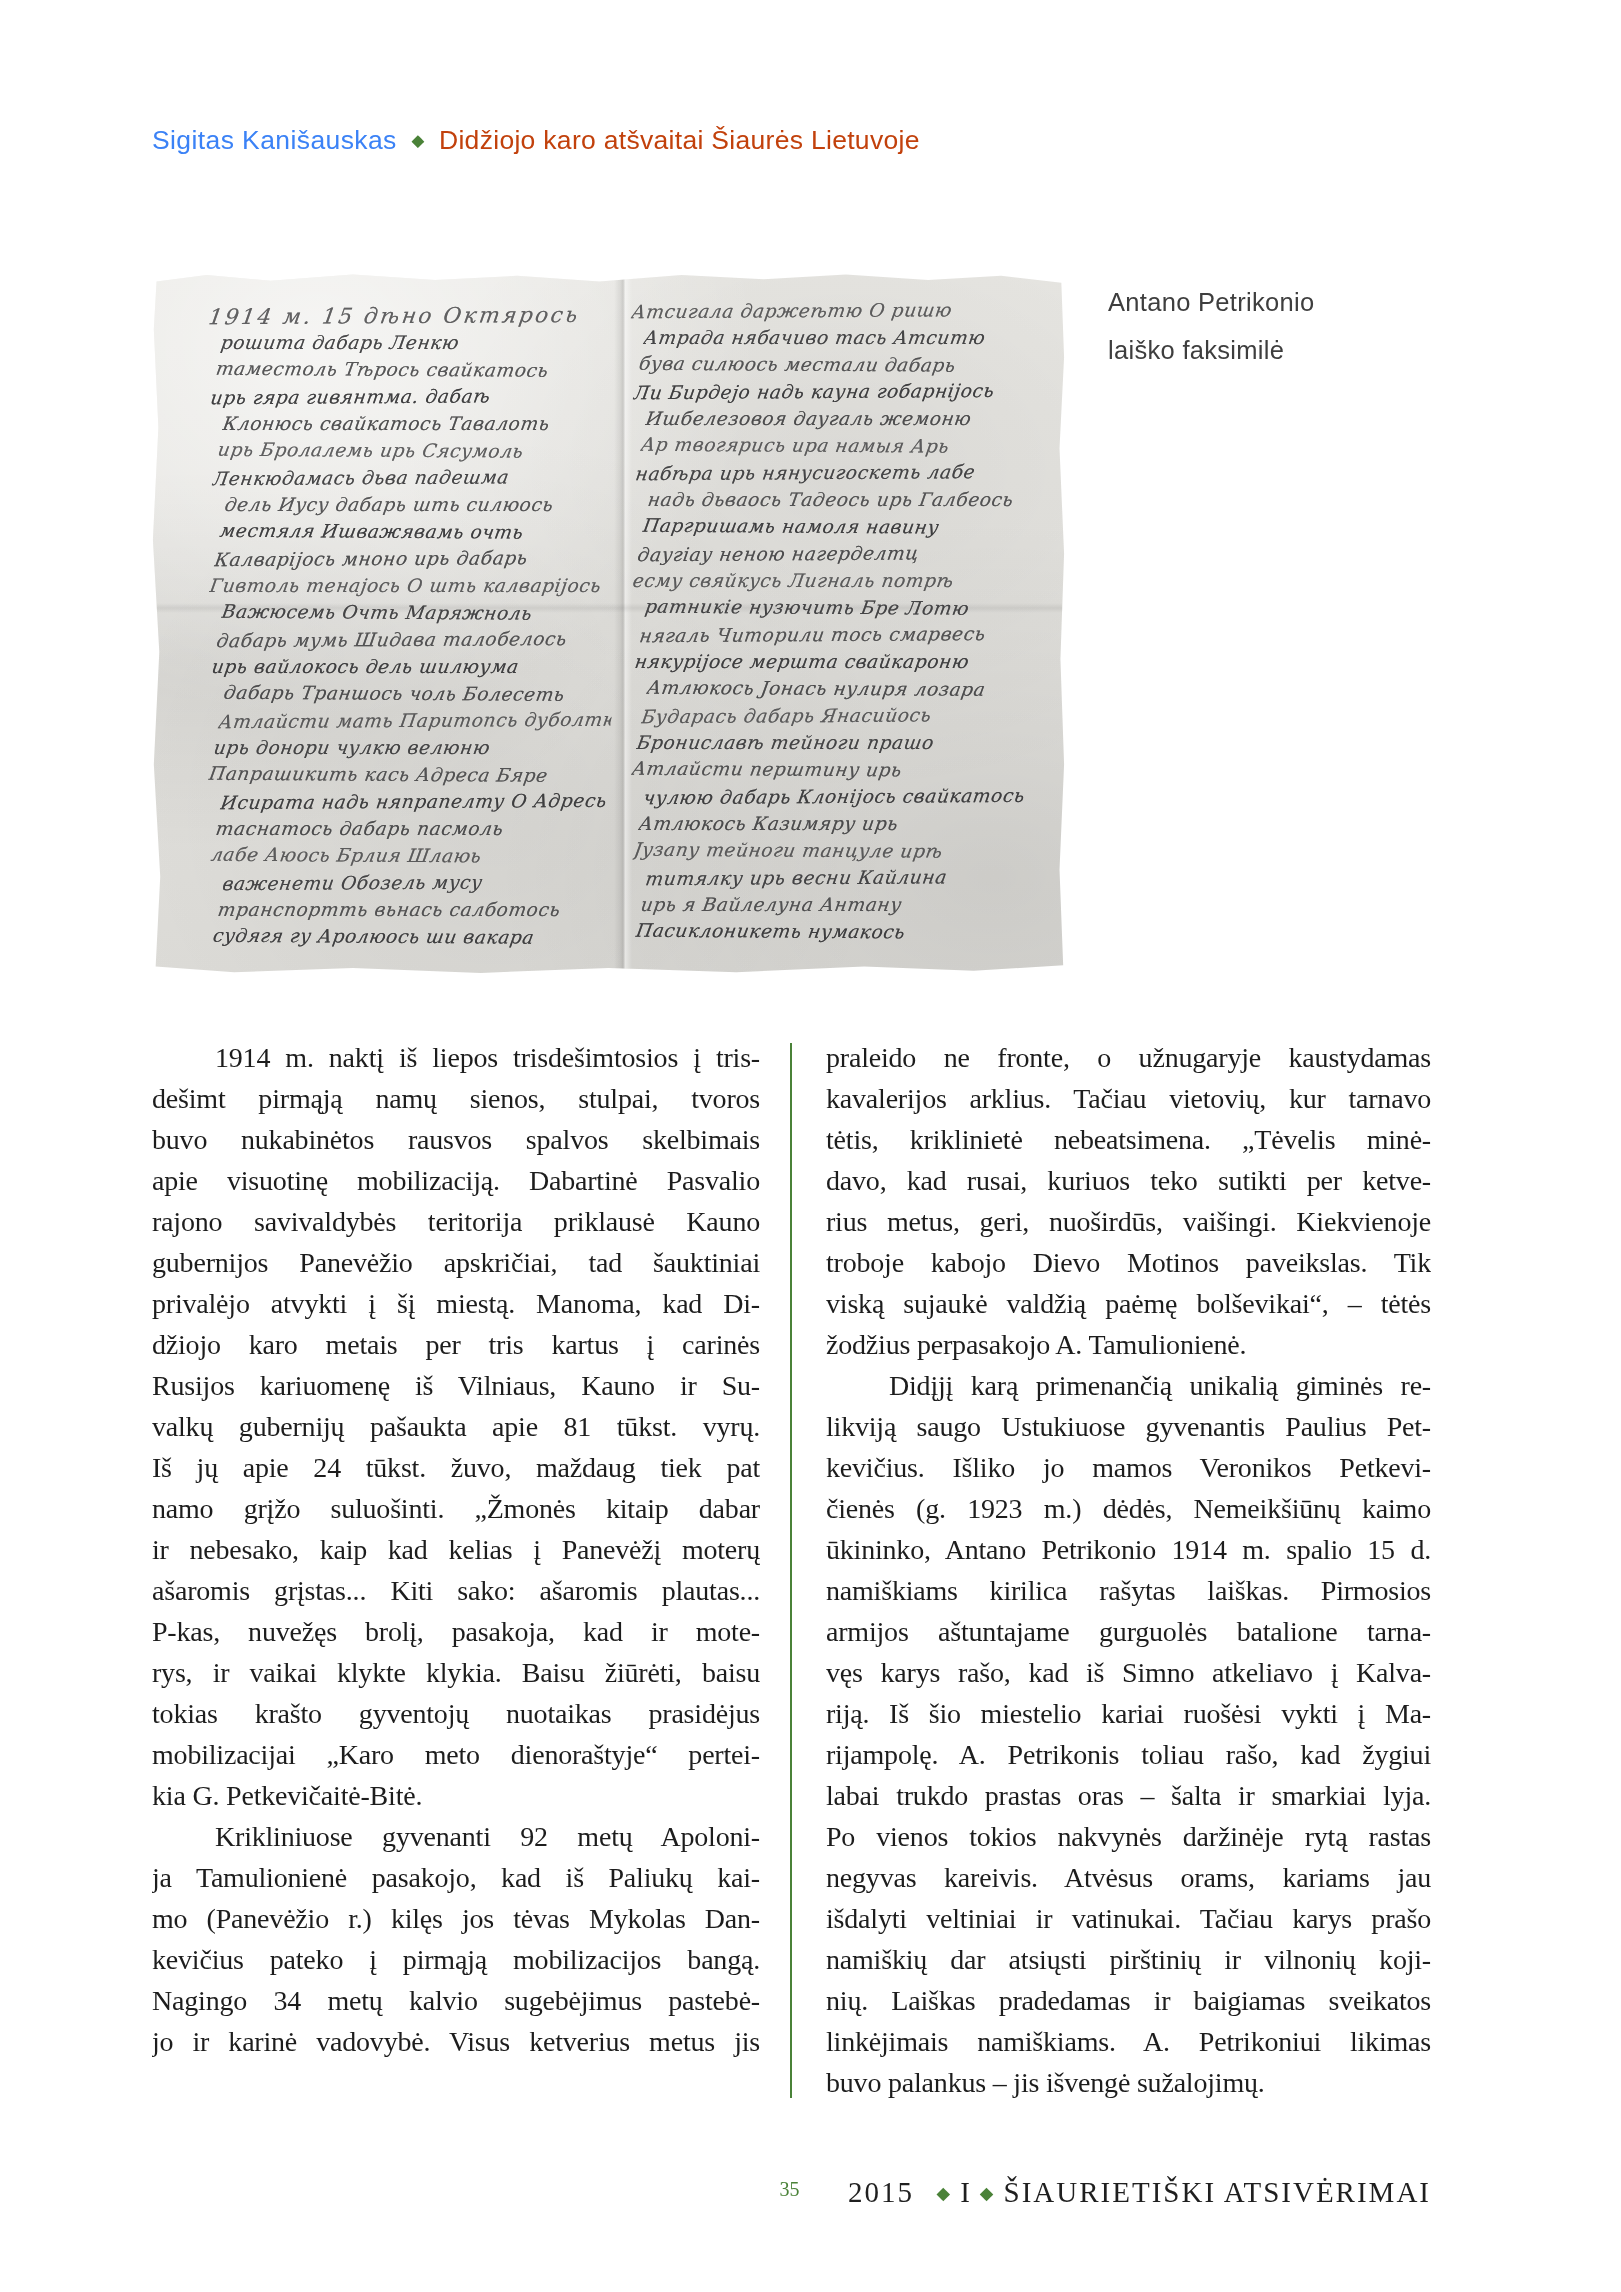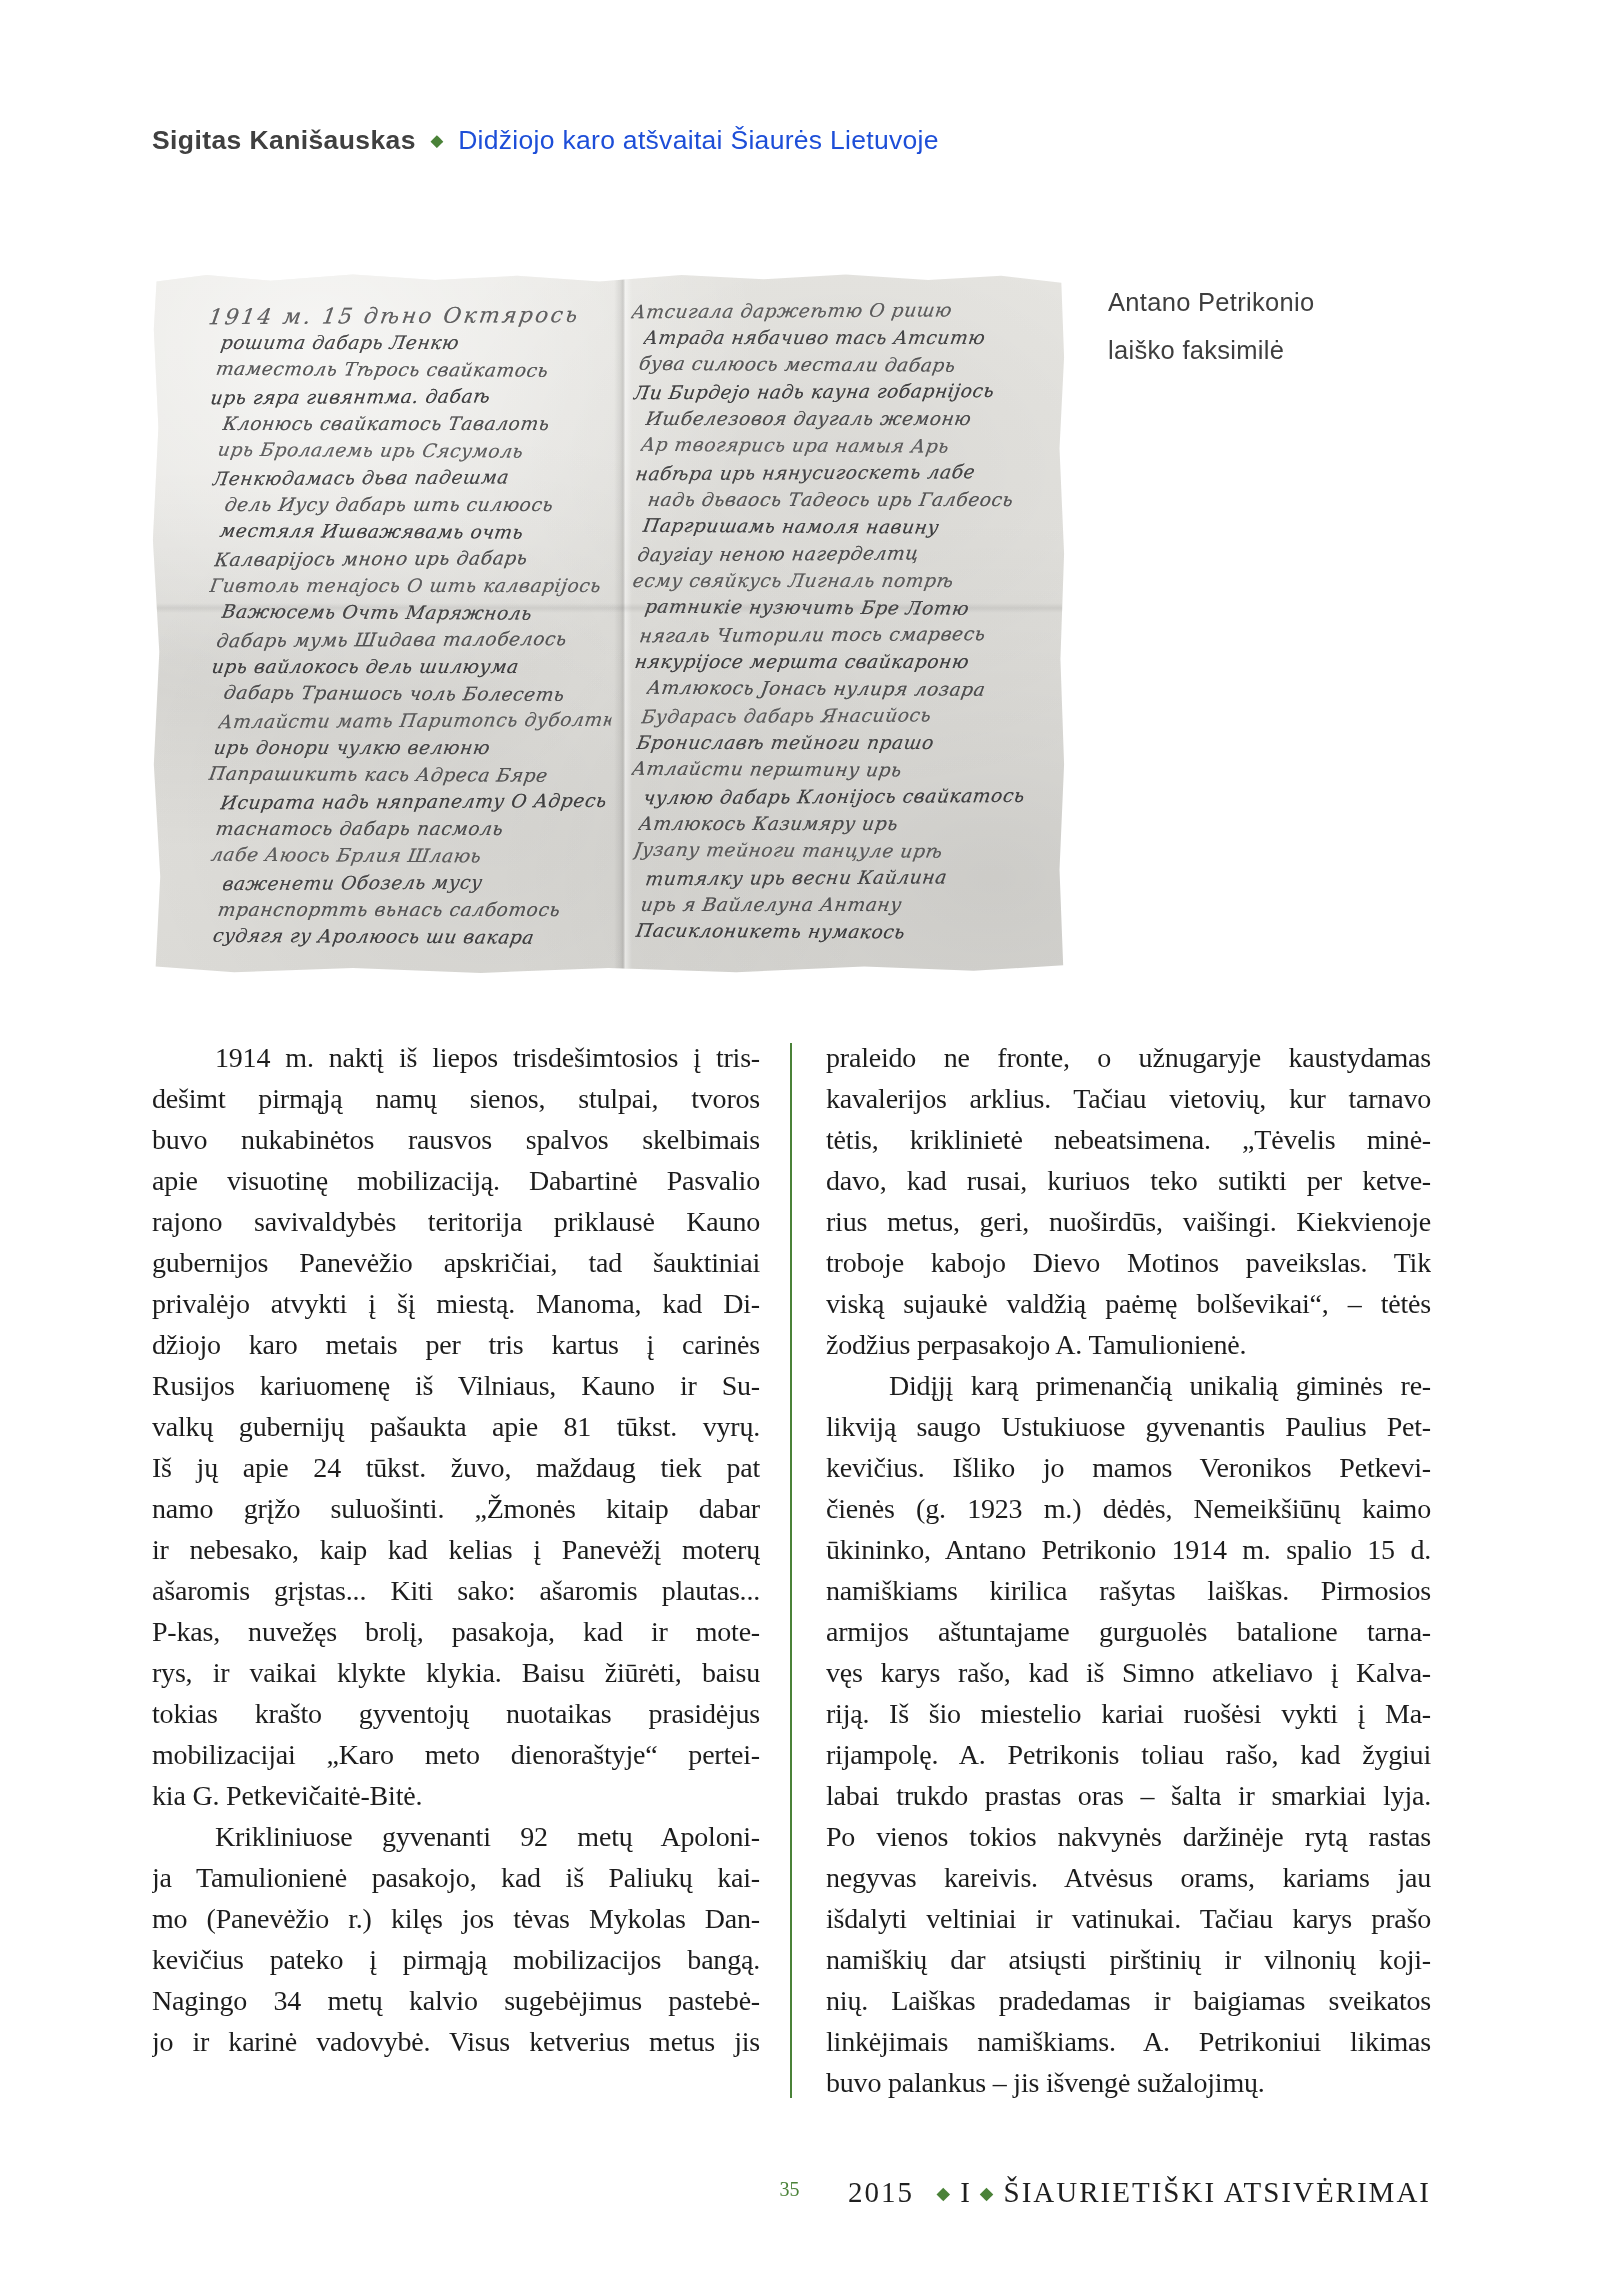--- a/index.html
+++ b/index.html
@@ -8,23 +8,23 @@
     background:#ffffff; overflow:hidden;
     font-family:"Liberation Serif","DejaVu Serif",serif;
   }
 
   
   .runhead {
     position:absolute; left:152px; top:125px;
     font-family:"Liberation Sans","DejaVu Sans",sans-serif;
     font-size:26.5px; display:flex; align-items:center; white-space:nowrap;
   }
-  .runhead .author { color:#404040; letter-spacing:0.4px;font-weight:bold; }
+  .runhead .author { color:#3b82f6; letter-spacing:0.4px; }
   .runhead .diamond { color:#4a8238; font-size:16.7px; margin:0 14.7px; }
-  .runhead .title { color:#1d4ed8; letter-spacing:0.3px; }
+  .runhead .title { color:#c2410c; letter-spacing:0.3px; }
 
   
   .photo {
     position:absolute; left:152px; top:273px; width:913px; height:702px;
   }
   .paper {
     position:absolute; inset:0;
     background:
       radial-gradient(ellipse at 18% 10%, rgba(255,255,255,0.6), transparent 42%),
       radial-gradient(ellipse at 76% 28%, rgba(0,0,0,0.05), transparent 46%),

